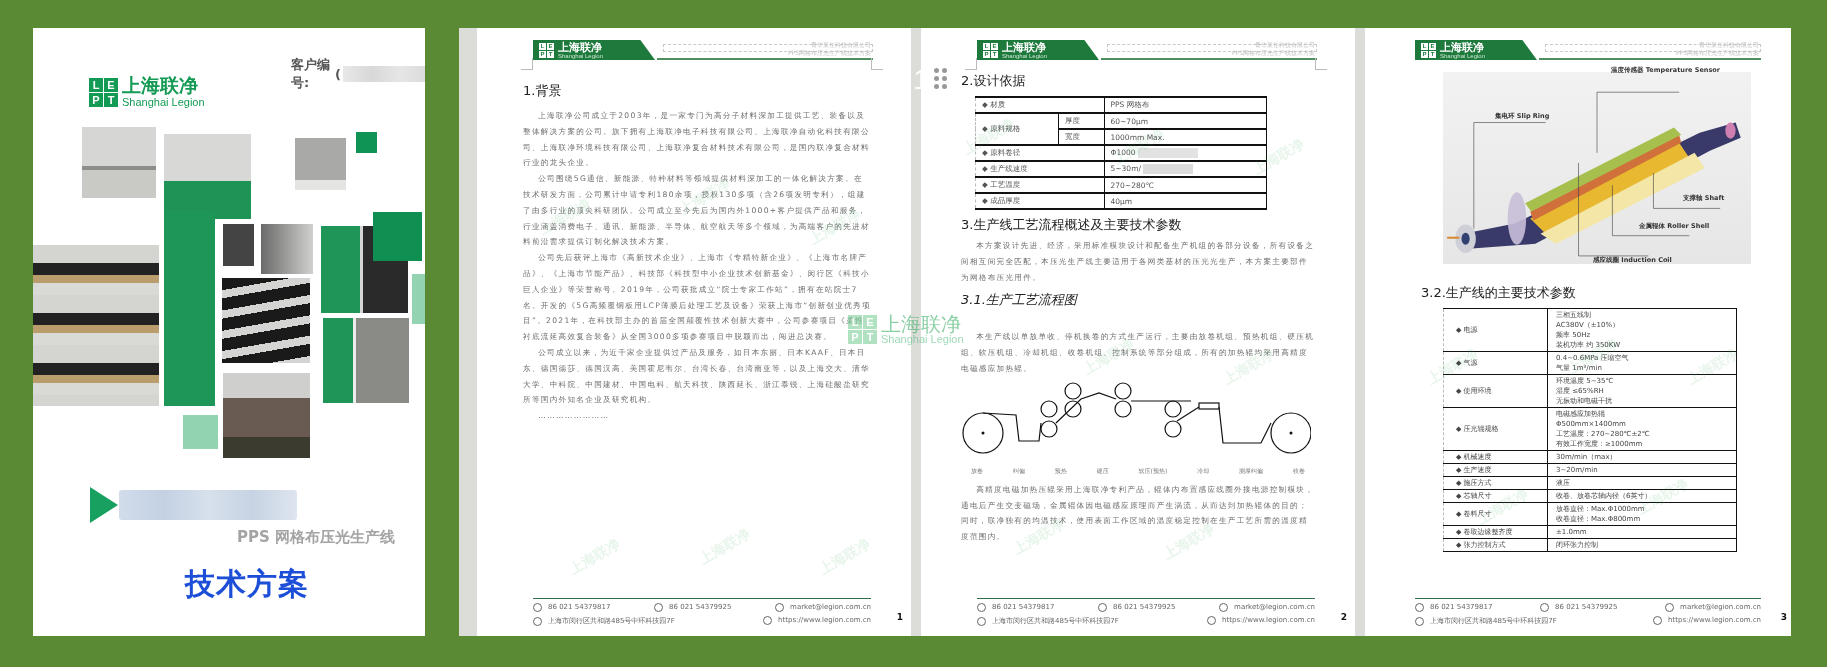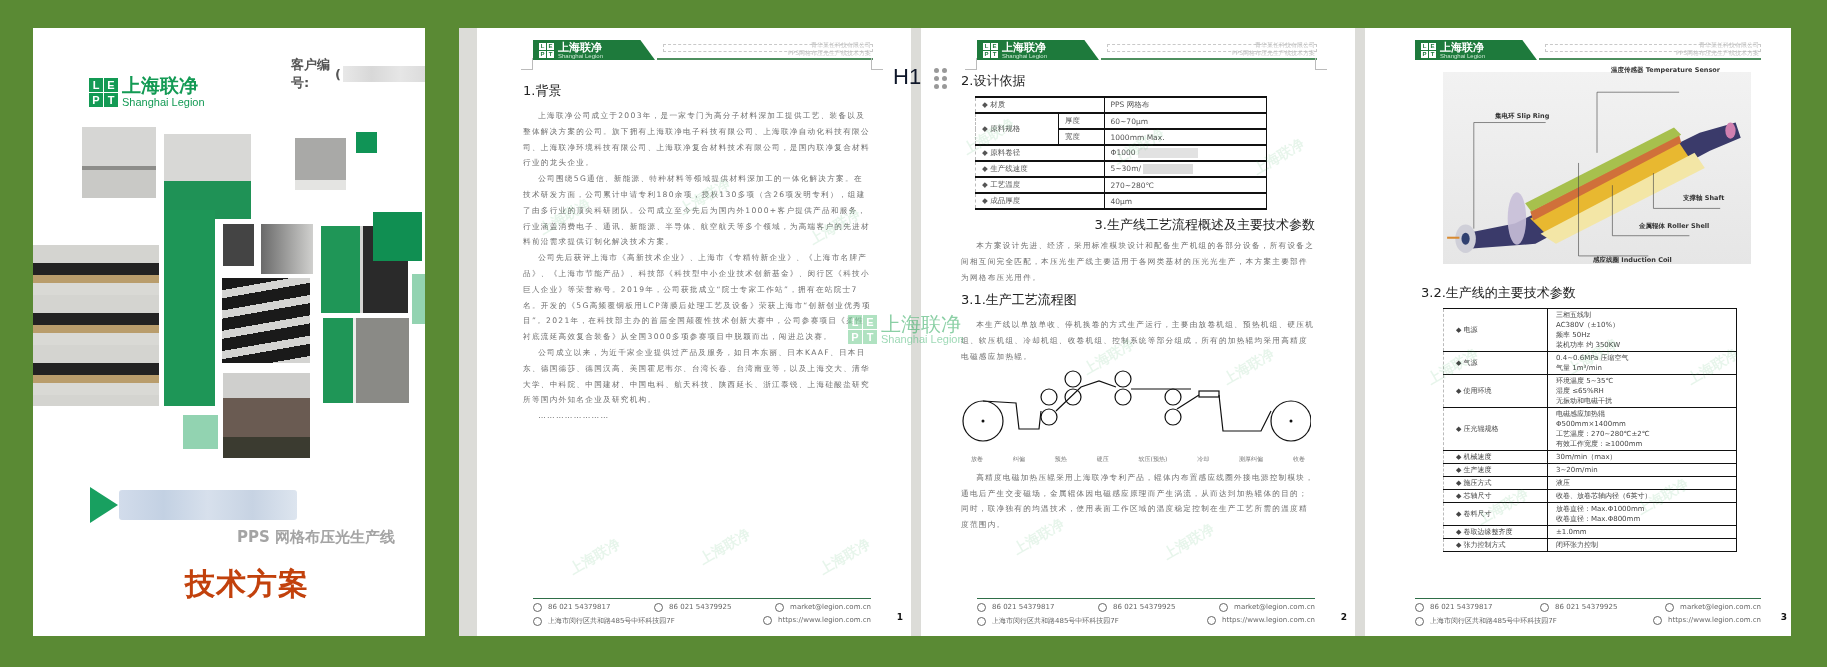--- a/index.html
+++ b/index.html
@@ -29,21 +29,21 @@
   #p1 .blur { display: inline-block; width: 112px; height: 16px; background: linear-gradient(90deg, #e8e8e8, #d8d8d8, #e6e6e6, #dadada); margin-left: 2px; }
   #p1 .cover-logo { position: absolute; left: 56px; top: 48px; }
   #p1 .cover-logo .logo-grid span { width: 14px; height: 14px; background: #139a54; color: #fff; font-size: 11px; }
   #p1 .cover-logo .logo-cn { color: #139a54; font-size: 19px; }
   #p1 .cover-logo .logo-en { color: #139a54; font-size: 11px; margin-top: 2px; }
   .photo { position: absolute; }
   .sq { position: absolute; }
   #p1 .arrow { position: absolute; left: 57px; top: 459px; width: 0; height: 0; border-top: 18px solid transparent; border-bottom: 18px solid transparent; border-left: 28px solid #18a060; }
   #p1 .name-blur { position: absolute; left: 86px; top: 462px; width: 178px; height: 30px; background: linear-gradient(90deg, #d2dceb, #c3d1e3, #d7e0ec, #c7d3e3, #dde5ef); border-radius: 3px; }
   #p1 .product { position: absolute; right: 30px; top: 500px; font-size: 15px; font-weight: bold; color: #a4a4a4; }
-  #p1 .title { position: absolute; left: 152px; top: 536px; font-size: 30px; font-weight: bold; color: #c2410c; letter-spacing: 1px; }
+  #p1 .title { position: absolute; left: 152px; top: 536px; font-size: 30px; font-weight: bold; color: #1d4ed8; letter-spacing: 1px; }
 
   
   .hdr { position: absolute; left: 56px; top: 12px; right: 38px; height: 20px; }
   .hdr-band { position: absolute; left: 0; top: 0; width: 122px; height: 20px; background: #1e7a3c; clip-path: polygon(0 0, 88% 0, 100% 100%, 0 100%); padding-left: 6px; }
   .hdr-band .logo-grid span { width: 7px; height: 7px; background: #fff; color: #1e7a3c; font-size: 6px; }
   .hdr-band .logo-cn { color: #fff; font-size: 11px; }
   .hdr-band .logo-en { color: #cfe8d5; font-size: 6px; }
   .hdr-box { position: absolute; left: 130px; top: 4px; right: 0; height: 8px; border: 1px dashed #c9c9c9; }
   .hdr-line { position: absolute; left: 124px; top: 18px; right: 0; height: 2px; background: #4d8f5e; }
   .hdr-note { position: absolute; right: 2px; top: 1px; font-size: 6px; color: #c0c0c0; line-height: 8px; text-align: right; }
@@ -66,21 +66,21 @@
 
   .wm { position: absolute; font-size: 14px; font-weight: bold; color: rgba(60,170,90,0.12); transform: rotate(-30deg); pointer-events: none; white-space: nowrap; }
 
   .roller-img { width: 100%; height: 192px; background: linear-gradient(180deg, #f2f2f2, #e6e6e6); position: relative; margin-top: 4px; }
   .rl { position: absolute; font-size: 6.5px; color: #333; font-weight: bold; white-space: nowrap; }
 
   table.params { border-collapse: collapse; width: 100%; font-size: 7px; color: #444; }
   table.params td { border-top: 1px solid #111; border-bottom: 1px solid #111; border-left: 1px dashed #bbb; border-right: 1px solid #111; padding: 1px 8px; line-height: 10px; vertical-align: middle; }
   table.params td.k { width: 104px; padding-left: 12px; }
 
-  .overlay-h1 { position: absolute; left: 893px; top: 64px; font-size: 22px; color: #0f172a; font-family: "Liberation Sans", sans-serif; }
+  .overlay-h1 { position: absolute; left: 893px; top: 64px; font-size: 28px; color: #ffffff; font-family: "Liberation Sans", sans-serif; }
   .overlay-drag { position: absolute; left: 934px; top: 68px; width: 14px; height: 22px; }
   .overlay-drag i { position: absolute; width: 5px; height: 5px; border-radius: 50%; background: #999; }
   .overlay-logo { position: absolute; left: 848px; top: 314px; opacity: 0.6; }
   .overlay-logo .logo-grid span { width: 14px; height: 14px; background: #7ccf99; color: #fff; font-size: 11px; }
   .overlay-logo .logo-cn { color: #3fb06a; font-size: 20px; font-weight: normal; }
   .overlay-logo .logo-en { color: #5cbf84; font-size: 11px; }
 </style>
 </head>
 <body>
 
@@ -236,23 +236,23 @@
       <tr>
             <td colspan="2">◆ 工艺温度</td>
             <td>270~280℃</td>
           </tr>
       <tr>
             <td colspan="2">◆ 成品厚度</td>
             <td>40μm</td>
           </tr>
     </tbody>
       </table>
-    <h2 style="margin:6px 0 4px 0;text-align:right;">3.生产线工艺流程概述及主要技术参数</h2>
+    <h2 style="margin:6px 0 4px 0;">3.生产线工艺流程概述及主要技术参数</h2>
     <p class="t">本方案设计先进、经济，采用标准模块设计和配备生产机组的各部分设备，所有设备之间相互间完全匹配，本压光生产线主要适用于各网类基材的压光光生产，本方案主要部件为网格布压光用件。</p>
-    <h2 style="margin:6px 0 8px 0;">3.1.生产工艺流程图</h2>
+    <h2 style="margin:6px 0 20px 0;font-style:italic;">3.1.生产工艺流程图</h2>
     <p class="t">本生产线以单放单收、停机换卷的方式生产运行，主要由放卷机组、预热机组、硬压机组、软压机组、冷却机组、收卷机组、控制系统等部分组成，所有的加热辊均采用高精度电磁感应加热辊。</p>
 
     <div class="flow">
       <svg width="350" height="80" viewBox="0 0 350 80">
         <g fill="none" stroke="#111" stroke-width="1.2">
           <circle cx="22" cy="52" r="20"></circle>
             <circle cx="330" cy="52" r="20"></circle>
           <circle cx="88" cy="28" r="8"></circle>
             <circle cx="88" cy="48" r="8"></circle>
           <circle cx="112" cy="10" r="8"></circle>

